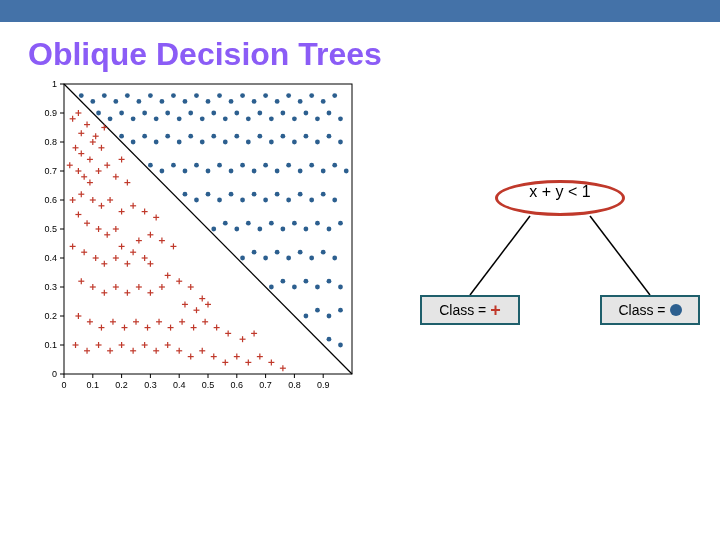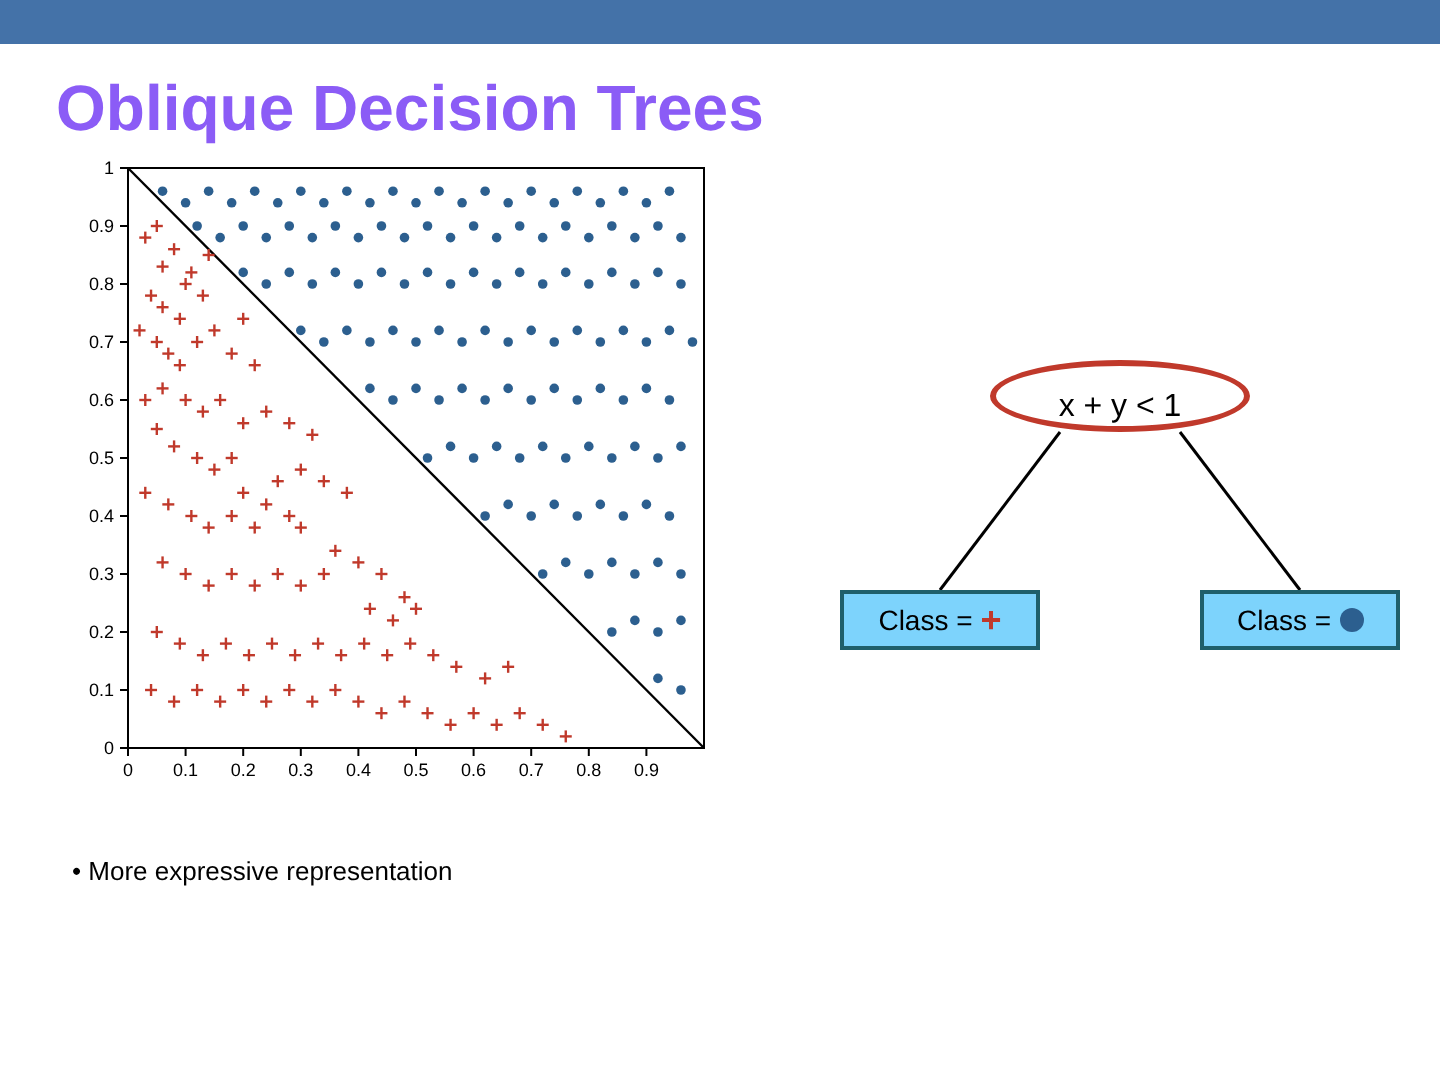--- a/index.html
+++ b/index.html
@@ -1,22 +1,22 @@
 <!DOCTYPE html>
 <html><head>
 <meta charset="utf-8">
 <style>
 * { margin: 0; padding: 0; box-sizing: border-box; }
 body { font-family: Arial, sans-serif; background: #fff; width: 720px; height: 540px; position: relative; }
 .topbar { background: #4472a8; height: 22px; width: 100%; }
 .title { font-size: 32px; color: #8b5cf6; padding: 14px 0 0 28px; }
 .chart { position: absolute; left: 28px; top: 78px; width: 330px; height: 320px; }
 .tree { position: absolute; left: 420px; top: 180px; width: 280px; height: 200px; }
-.root-node { position: absolute; left: 75px; top: 0; width: 130px; height: 36px; border: 3px solid #c0392b; border-radius: 50%; display: flex; align-items: flex-end; justify-content: center; font-size: 16px; background: #fff; }
-.leaf-node { position: absolute; width: 100px; height: 30px; border: 2px solid #1f5f6b; background: #7dd3fc; display: flex; align-items: center; justify-content: center; font-size: 14px; gap: 4px; }
+.root-node { position: absolute; left: 75px; top: 0; width: 130px; height: 36px; border: 3px solid #c0392b; border-radius: 50%; display: flex; align-items: flex-start; justify-content: center; font-size: 16px; background: #fff; }
+.leaf-node { position: absolute; width: 100px; height: 30px; border: 2px solid #1f5f6b; background: #e5e5e5; display: flex; align-items: center; justify-content: center; font-size: 14px; gap: 4px; }
 .leaf-left { left: 0; top: 115px; }
 .leaf-right { left: 180px; top: 115px; }
 .plus-sym { color: #c0392b; font-weight: bold; font-size: 18px; }
 .dot-sym { display: inline-block; width: 12px; height: 12px; background: #2c5f8f; border-radius: 50%; }
 .edges { position: absolute; left: 0; top: 0; width: 280px; height: 200px; pointer-events: none; }
 .bullets { position: absolute; left: 36px; top: 420px; font-size: 13px; line-height: 2.4; }
 .bullets div { margin-bottom: 2px; }
 </style>
 </head>
 <body>
@@ -410,14 +410,13 @@
     <span>Class = </span>
     <span class="plus-sym">+</span>
   </div>
   <div class="leaf-node leaf-right">
     <span>Class = </span>
     <span class="dot-sym"></span>
   </div>
 </div>
 
 <div class="bullets">
-  <div>• More expressive representation</div>
 </div>
 
 </body></html>

